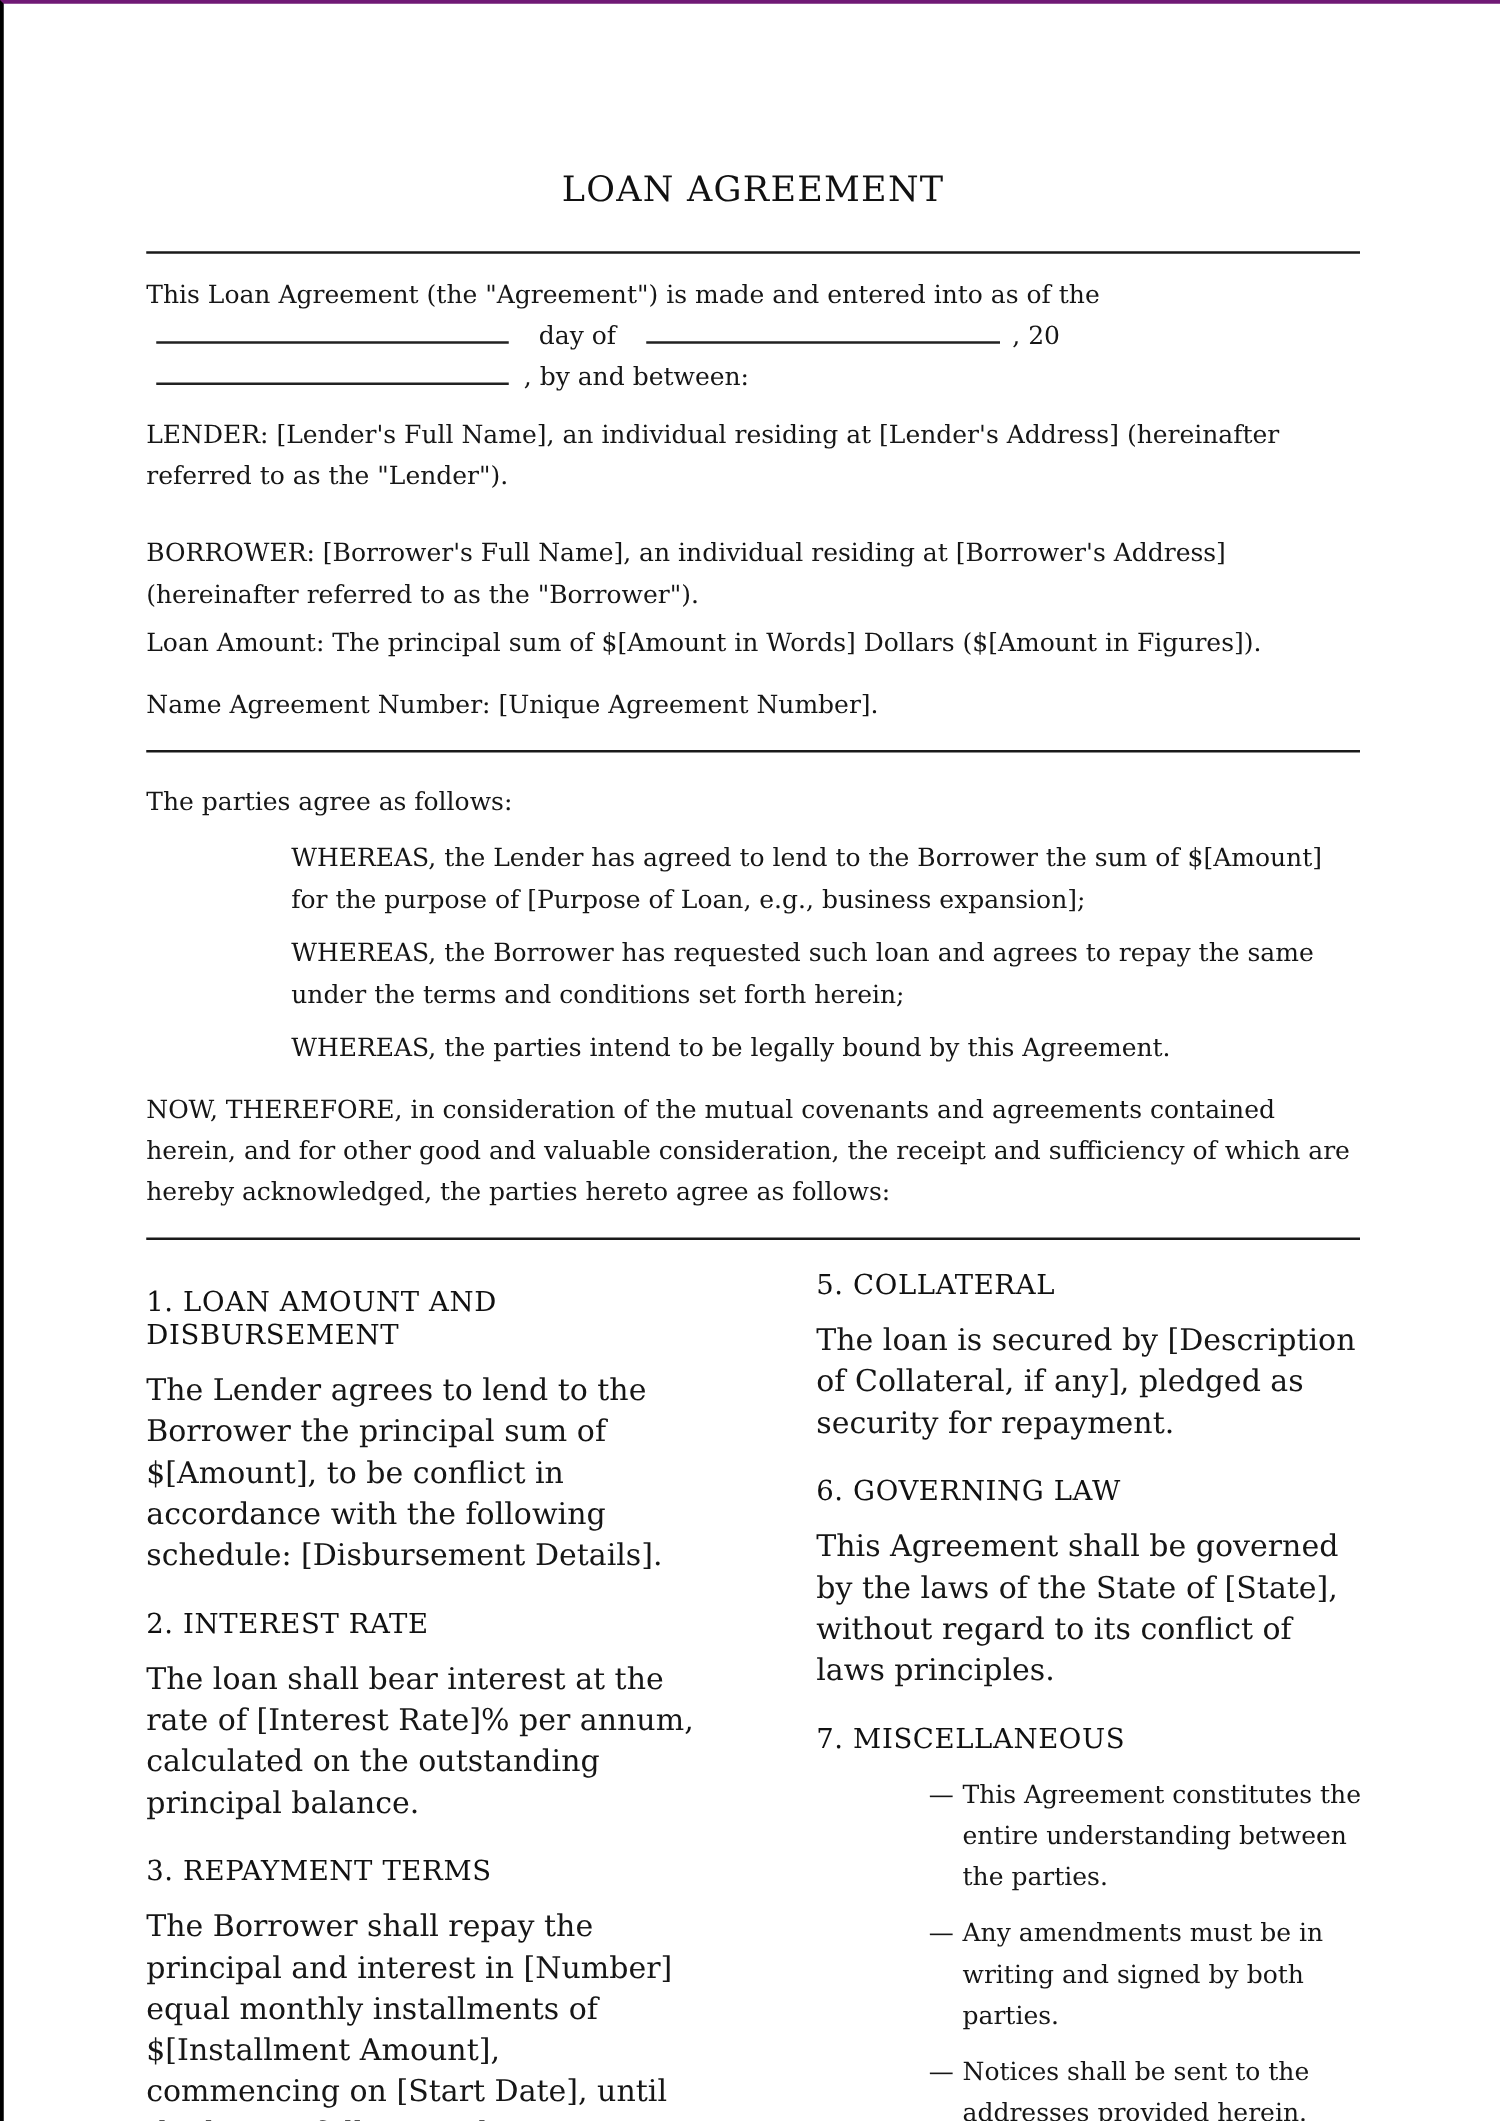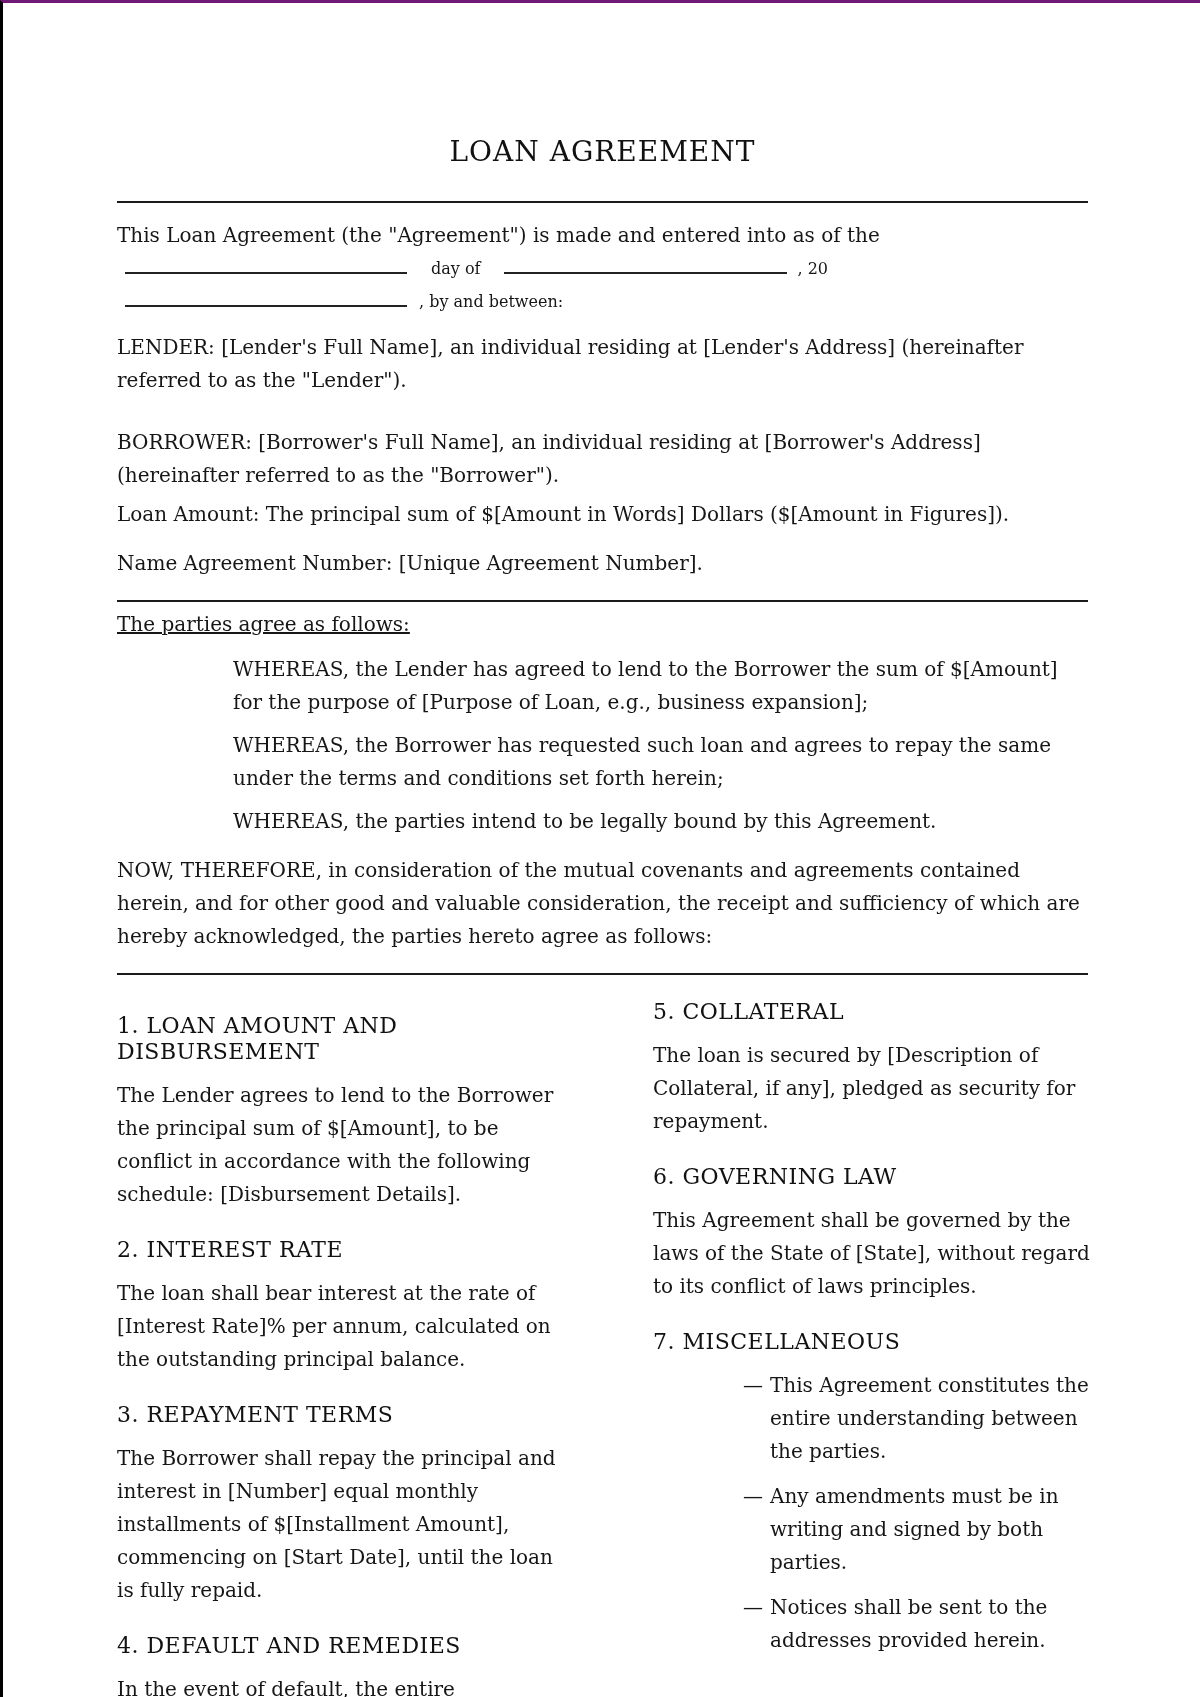--- a/index.html
+++ b/index.html
@@ -37,41 +37,41 @@
   .rule-1 { margin: 32px 0 0 0; }
   .rule-2 { margin: 20px 0 0 0; }
   .rule-3 { margin: 20px 0 0 0; }
   .body-text {
     font-size: 20px;
     line-height: 33px;
     margin: 0;
   }
   .intro { margin-top: 16px; }
   .fill-row {
-    font-size: 16px;
+    font-size: 20px;
     line-height: 33px;
     padding-left: 8px;
     white-space: nowrap;
   }
   .blank-line {
     display: inline-block;
     width: 282px;
     height: 18px;
     border-bottom: 2px solid #222222;
     vertical-align: baseline;
   }
   .blank-line.second { width: 283px; margin-left: 24px; }
   .fill-label { margin-left: 24px; }
   .fill-suffix { margin-left: 10px; }
   .after-blank { margin-left: 12px; }
   .p-lender { margin-top: 13px; }
   .p-borrower { margin-top: 29px; }
   .p-amount { margin-top: 6px; }
   .p-number { margin-top: 16px; }
-  .p-agree { margin-top: 6px; text-decoration: underline; }
+  .p-agree { margin-top: 23px; }
   .whereas {
     margin: 10px 0 0 116px;
   }
   .whereas.first { margin-top: 12px; }
   .p-now { margin-top: 16px; }
 
   .columns {
     display: flex;
     gap: 96px;
     margin-top: 24px;
@@ -84,21 +84,21 @@
     font-size: 22px;
     font-weight: 400;
     line-height: 26px;
     letter-spacing: 0.5px;
     margin: 26px 0 14px 0;
     color: #111111;
   }
   .col-left .section:first-child .section-heading { margin-top: 14px; }
   .col-right .section:first-child .section-heading { margin-top: 0; }
   .section-body {
-    font-size: 20px;
+    font-size: 24px;
     line-height: 33px;
     margin: 0;
   }
   .bullet-list {
     list-style: none;
     margin: 6px 0 0 0;
     padding: 0;
   }
   .bullet-item {
     position: relative;

